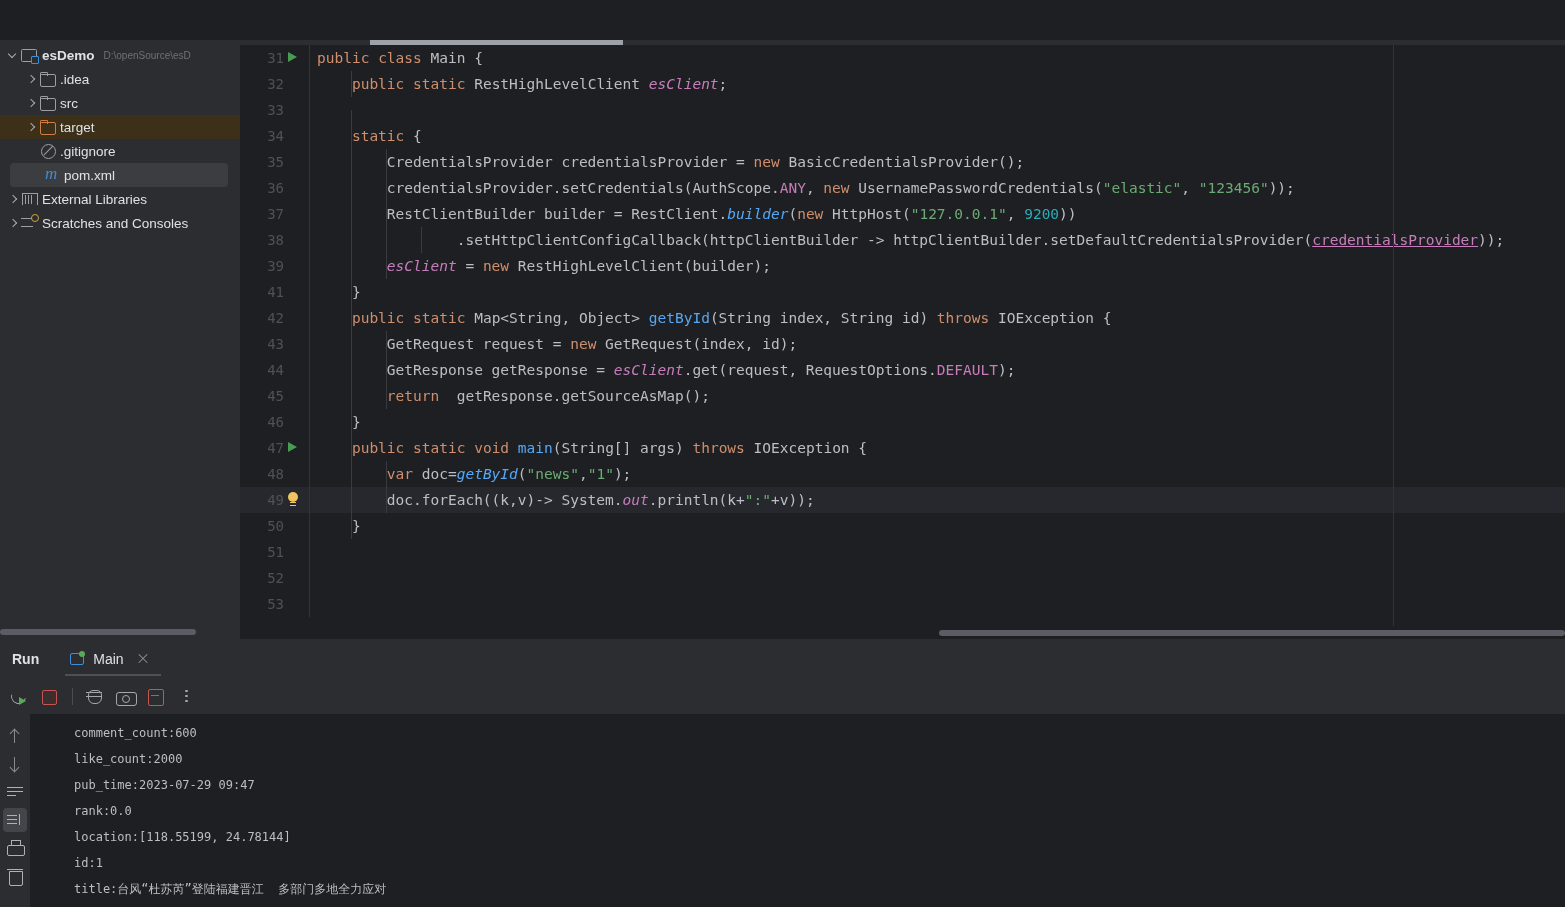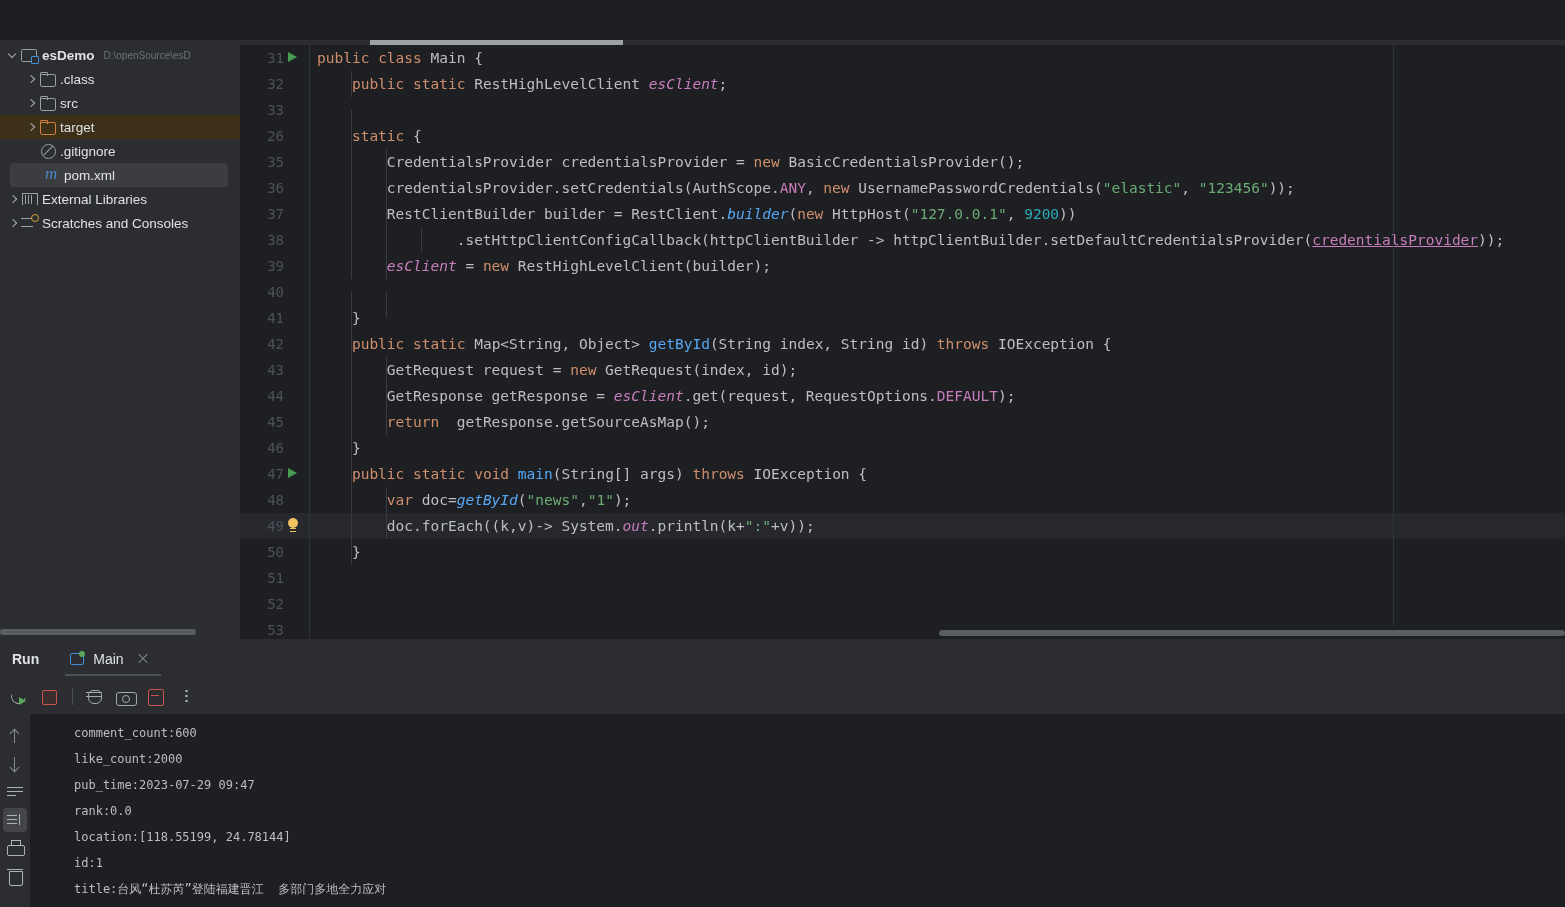--- a/index.html
+++ b/index.html
@@ -686,21 +686,21 @@
             <span style="flex: 0 0 6px; height: 24px;"></span>
             <span class="twisty has open"></span>
             <span class="ticon ic-module"></span>
             <span class="tlabel">esDemo</span>
             <span class="tpath">D:\openSource\esD</span>
           </div>
           <div class="tree-row">
             <span style="flex: 0 0 24px; height: 24px;"></span>
             <span class="twisty has"></span>
             <span class="ticon ic-folder"></span>
-            <span class="tlabel">.class</span>
+            <span class="tlabel">.idea</span>
           </div>
           <div class="tree-row">
             <span style="flex: 0 0 24px; height: 24px;"></span>
             <span class="twisty has"></span>
             <span class="ticon ic-folder"></span>
             <span class="tlabel">src</span>
           </div>
           <div class="tree-row sel-target">
             <span style="flex: 0 0 24px; height: 24px;"></span>
             <span class="twisty has"></span>
@@ -736,27 +736,26 @@
     </div>
 
     <div class="editor">
       <div class="ed-topbar">
         <div class="ed-topbar-thumb"></div>
       </div>
       <div class="code-area" id="code-root">
           <div class="crow"><div class="gutter"><span class="gnum">31</span><span class="grun"></span><span class="gsep"></span></div><div class="ctext"><span class="kw">public</span><span class="pln"> </span><span class="kw">class</span><span class="pln"> Main {</span></div></div>
           <div class="crow"><div class="gutter"><span class="gnum">32</span><span class="gsep"></span></div><div class="ctext"><span class="iguide" style="left: 40.88px;"></span><span class="pln">    </span><span class="kw">public</span><span class="pln"> </span><span class="kw">static</span><span class="pln"> RestHighLevelClient </span><span class="fld">esClient</span><span class="pln">;</span></div></div>
           <div class="crow"><div class="gutter"><span class="gnum">33</span><span class="gsep"></span></div><div class="ctext"><span class="iguide" style="left: 40.88px;"></span><span class="pln"></span></div></div>
-          <div class="crow"><div class="gutter"><span class="gnum">26</span><span class="gsep"></span></div><div class="ctext"><span class="iguide" style="left: 40.88px;"></span><span class="pln">    </span><span class="kw">static</span><span class="pln"> {</span></div></div>
+          <div class="crow"><div class="gutter"><span class="gnum">34</span><span class="gsep"></span></div><div class="ctext"><span class="iguide" style="left: 40.88px;"></span><span class="pln">    </span><span class="kw">static</span><span class="pln"> {</span></div></div>
           <div class="crow"><div class="gutter"><span class="gnum">35</span><span class="gsep"></span></div><div class="ctext"><span class="iguide" style="left: 40.88px;"></span><span class="iguide" style="left: 75.76px;"></span><span class="pln">        CredentialsProvider credentialsProvider = </span><span class="kw">new</span><span class="pln"> BasicCredentialsProvider();</span></div></div>
           <div class="crow"><div class="gutter"><span class="gnum">36</span><span class="gsep"></span></div><div class="ctext"><span class="iguide" style="left: 40.88px;"></span><span class="iguide" style="left: 75.76px;"></span><span class="pln">        credentialsProvider.setCredentials(AuthScope.</span><span class="stc">ANY</span><span class="pln">, </span><span class="kw">new</span><span class="pln"> UsernamePasswordCredentials(</span><span class="str">"elastic"</span><span class="pln">, </span><span class="str">"123456"</span><span class="pln">));</span></div></div>
           <div class="crow"><div class="gutter"><span class="gnum">37</span><span class="gsep"></span></div><div class="ctext"><span class="iguide" style="left: 40.88px;"></span><span class="iguide" style="left: 75.76px;"></span><span class="pln">        RestClientBuilder builder = RestClient.</span><span class="mthi">builder</span><span class="pln">(</span><span class="kw">new</span><span class="pln"> HttpHost(</span><span class="str">"127.0.0.1"</span><span class="pln">, </span><span class="num">9200</span><span class="pln">))</span></div></div>
           <div class="crow"><div class="gutter"><span class="gnum">38</span><span class="gsep"></span></div><div class="ctext"><span class="iguide" style="left: 40.88px;"></span><span class="iguide" style="left: 75.76px;"></span><span class="iguide" style="left: 110.64px;"></span><span class="pln">                .setHttpClientConfigCallback(httpClientBuilder -&gt; httpClientBuilder.setDefaultCredentialsProvider(</span><span class="lnk">credentialsProvider</span><span class="pln">));</span></div></div>
           <div class="crow"><div class="gutter"><span class="gnum">39</span><span class="gsep"></span></div><div class="ctext"><span class="iguide" style="left: 40.88px;"></span><span class="iguide" style="left: 75.76px;"></span><span class="pln">        </span><span class="fld">esClient</span><span class="pln"> = </span><span class="kw">new</span><span class="pln"> RestHighLevelClient(builder);</span></div></div>
-          <div class="crow"><div class="gutter"><span class="gnum">40</span><span class="gsep"></span></div><div class="ctext"><span class="iguide" style="left: 40.88px;"></span><span class="iguide" style="left: 75.76px;"></span><span class="pln"></span></div></div>
           <div class="crow"><div class="gutter"><span class="gnum">41</span><span class="gsep"></span></div><div class="ctext"><span class="iguide" style="left: 40.88px;"></span><span class="pln">    }</span></div></div>
           <div class="crow"><div class="gutter"><span class="gnum">42</span><span class="gsep"></span></div><div class="ctext"><span class="iguide" style="left: 40.88px;"></span><span class="pln">    </span><span class="kw">public</span><span class="pln"> </span><span class="kw">static</span><span class="pln"> Map&lt;String, Object&gt; </span><span class="mth">getById</span><span class="pln">(String index, String id) </span><span class="kw">throws</span><span class="pln"> IOException {</span></div></div>
           <div class="crow"><div class="gutter"><span class="gnum">43</span><span class="gsep"></span></div><div class="ctext"><span class="iguide" style="left: 40.88px;"></span><span class="iguide" style="left: 75.76px;"></span><span class="pln">        GetRequest request = </span><span class="kw">new</span><span class="pln"> GetRequest(index, id);</span></div></div>
           <div class="crow"><div class="gutter"><span class="gnum">44</span><span class="gsep"></span></div><div class="ctext"><span class="iguide" style="left: 40.88px;"></span><span class="iguide" style="left: 75.76px;"></span><span class="pln">        GetResponse getResponse = </span><span class="fld">esClient</span><span class="pln">.get(request, RequestOptions.</span><span class="stc">DEFAULT</span><span class="pln">);</span></div></div>
           <div class="crow"><div class="gutter"><span class="gnum">45</span><span class="gsep"></span></div><div class="ctext"><span class="iguide" style="left: 40.88px;"></span><span class="iguide" style="left: 75.76px;"></span><span class="pln">        </span><span class="kw">return</span><span class="pln">  getResponse.getSourceAsMap();</span></div></div>
           <div class="crow"><div class="gutter"><span class="gnum">46</span><span class="gsep"></span></div><div class="ctext"><span class="iguide" style="left: 40.88px;"></span><span class="pln">    }</span></div></div>
           <div class="crow"><div class="gutter"><span class="gnum">47</span><span class="grun"></span><span class="gsep"></span></div><div class="ctext"><span class="iguide" style="left: 40.88px;"></span><span class="pln">    </span><span class="kw">public</span><span class="pln"> </span><span class="kw">static</span><span class="pln"> </span><span class="kw">void</span><span class="pln"> </span><span class="mth">main</span><span class="pln">(String[] args) </span><span class="kw">throws</span><span class="pln"> IOException {</span></div></div>
           <div class="crow"><div class="gutter"><span class="gnum">48</span><span class="gsep"></span></div><div class="ctext"><span class="iguide" style="left: 40.88px;"></span><span class="iguide" style="left: 75.76px;"></span><span class="pln">        </span><span class="kw">var</span><span class="pln"> doc=</span><span class="mthi">getById</span><span class="pln">(</span><span class="str">"news"</span><span class="pln">,</span><span class="str">"1"</span><span class="pln">);</span></div></div>
           <div class="crow caret"><div class="gutter"><span class="gnum">49</span><span class="gbulb"></span><span class="gsep"></span></div><div class="ctext"><span class="iguide" style="left: 40.88px;"></span><span class="iguide" style="left: 75.76px;"></span><span class="pln">        doc.forEach((k,v)-&gt; System.</span><span class="fld">out</span><span class="pln">.println(k+</span><span class="str">":"</span><span class="pln">+v));</span></div></div>
           <div class="crow"><div class="gutter"><span class="gnum">50</span><span class="gsep"></span></div><div class="ctext"><span class="iguide" style="left: 40.88px;"></span><span class="pln">    }</span></div></div>

